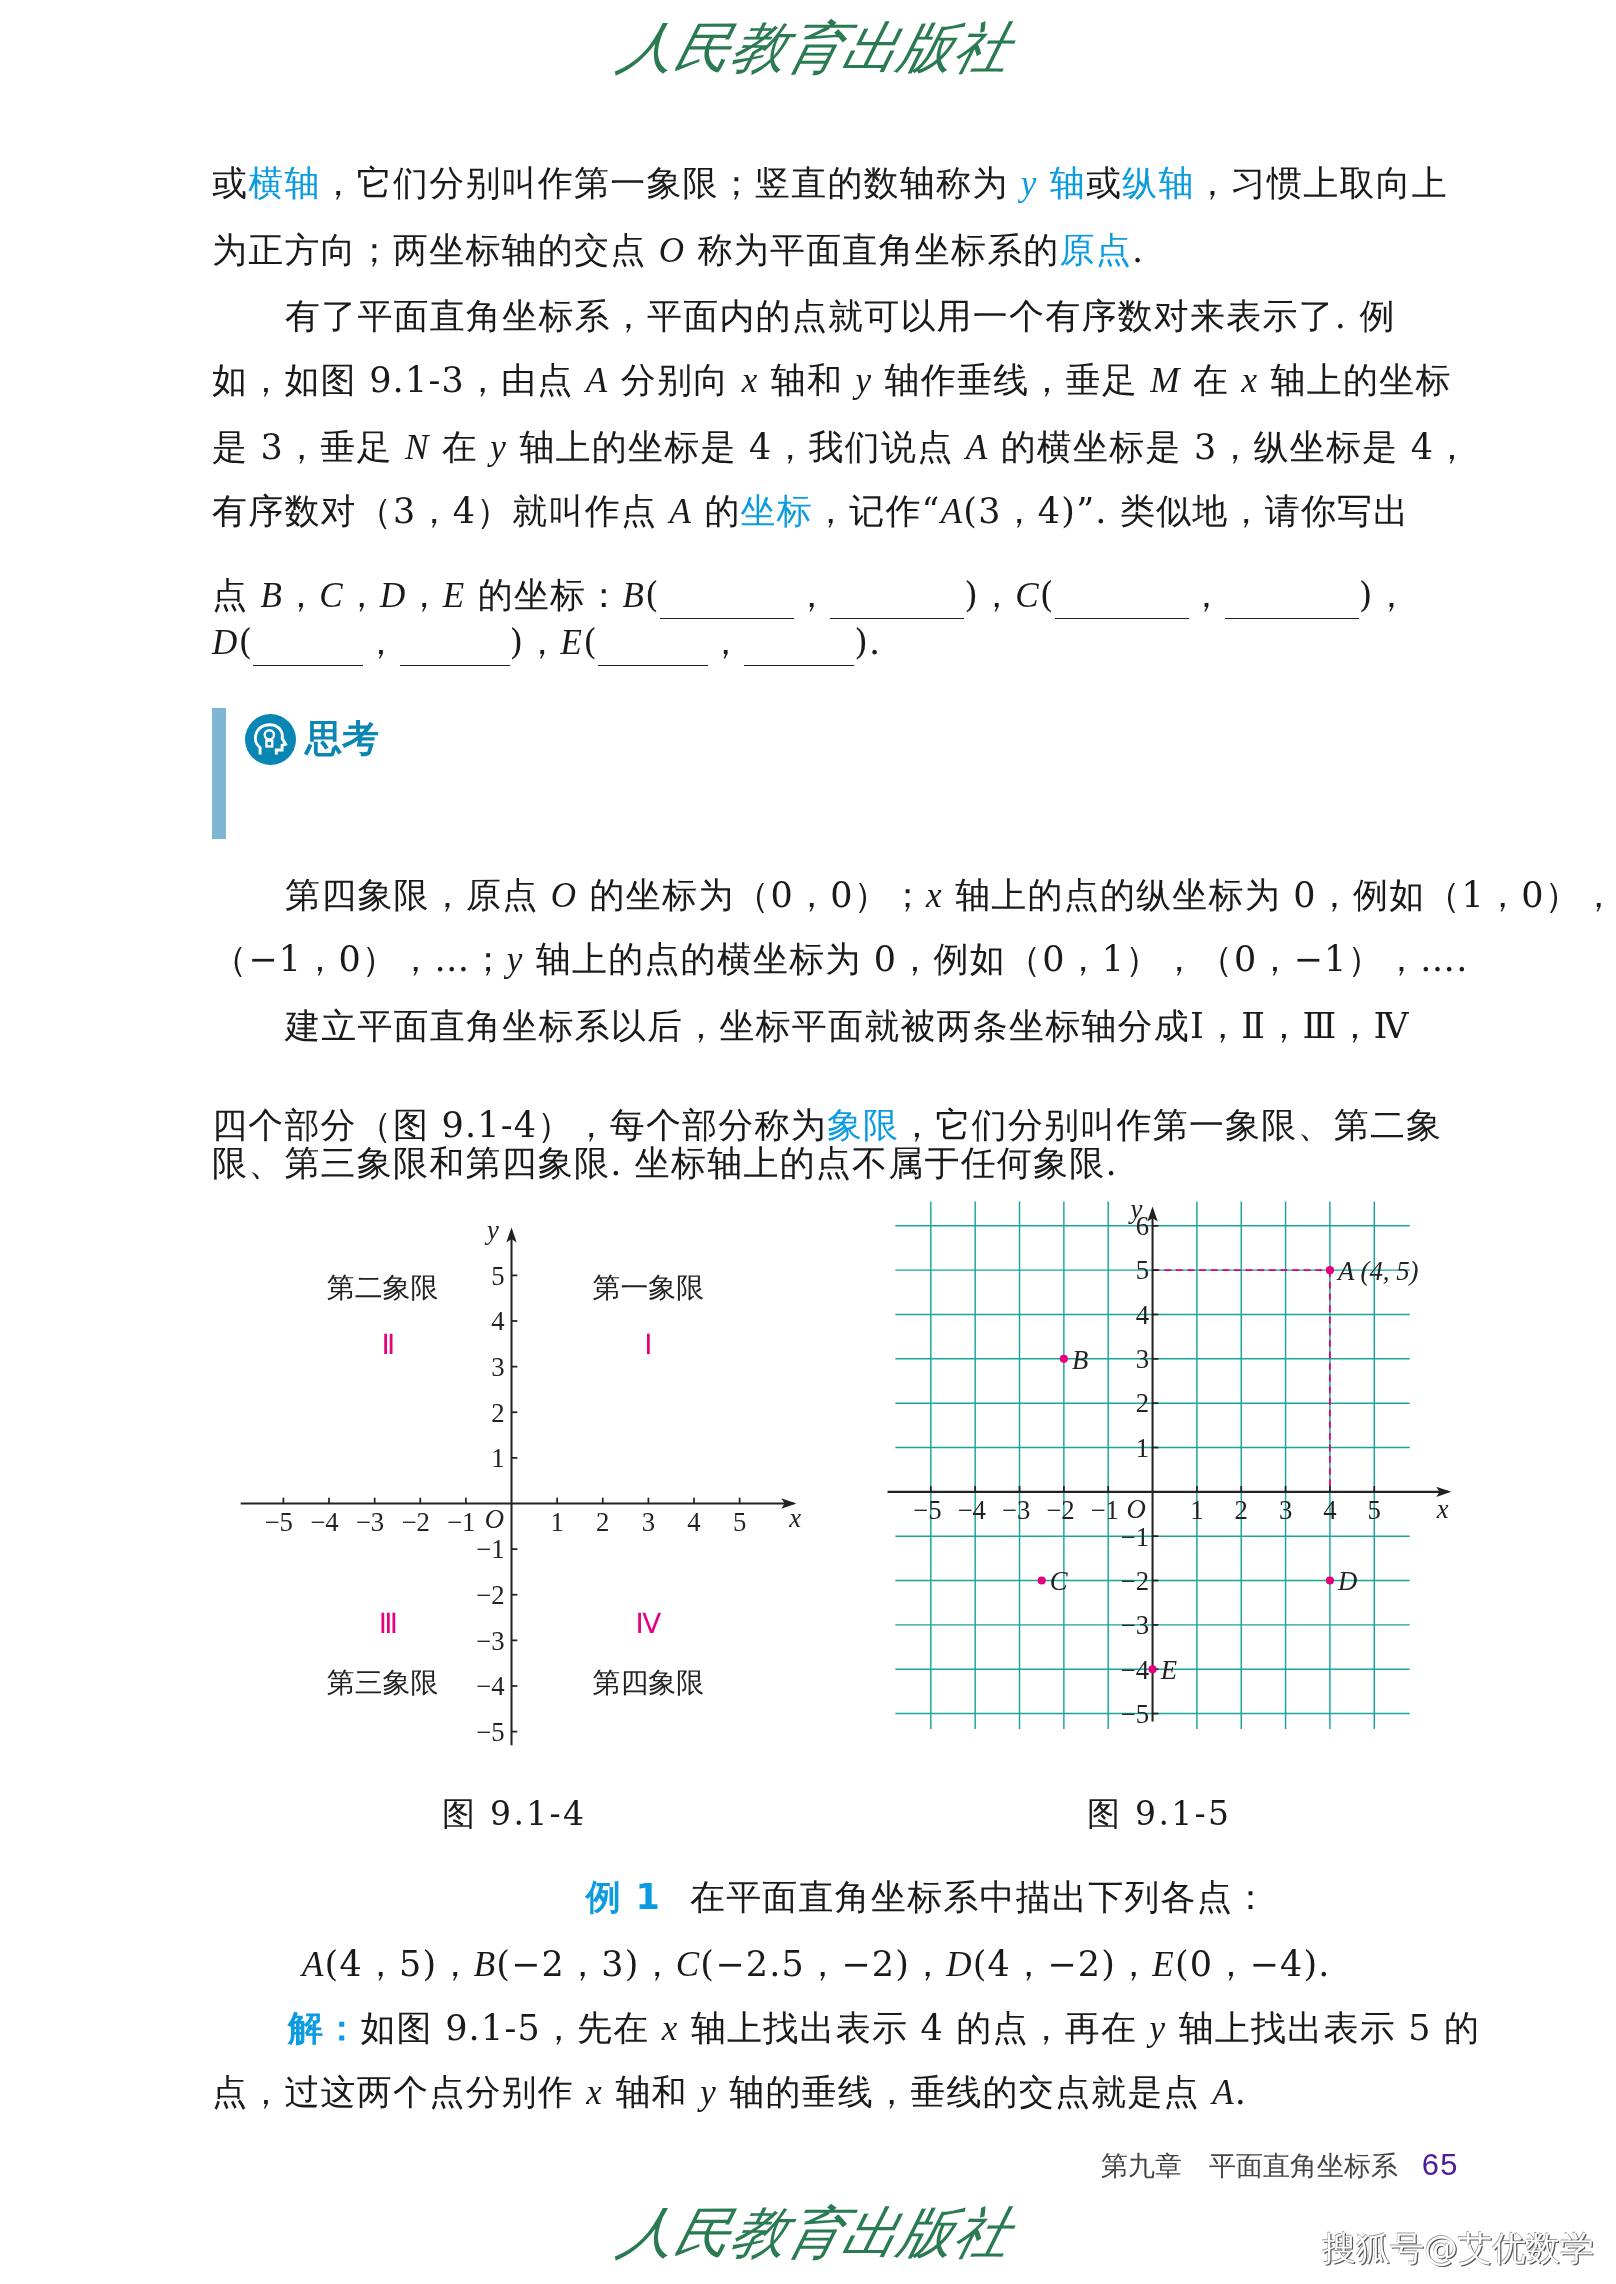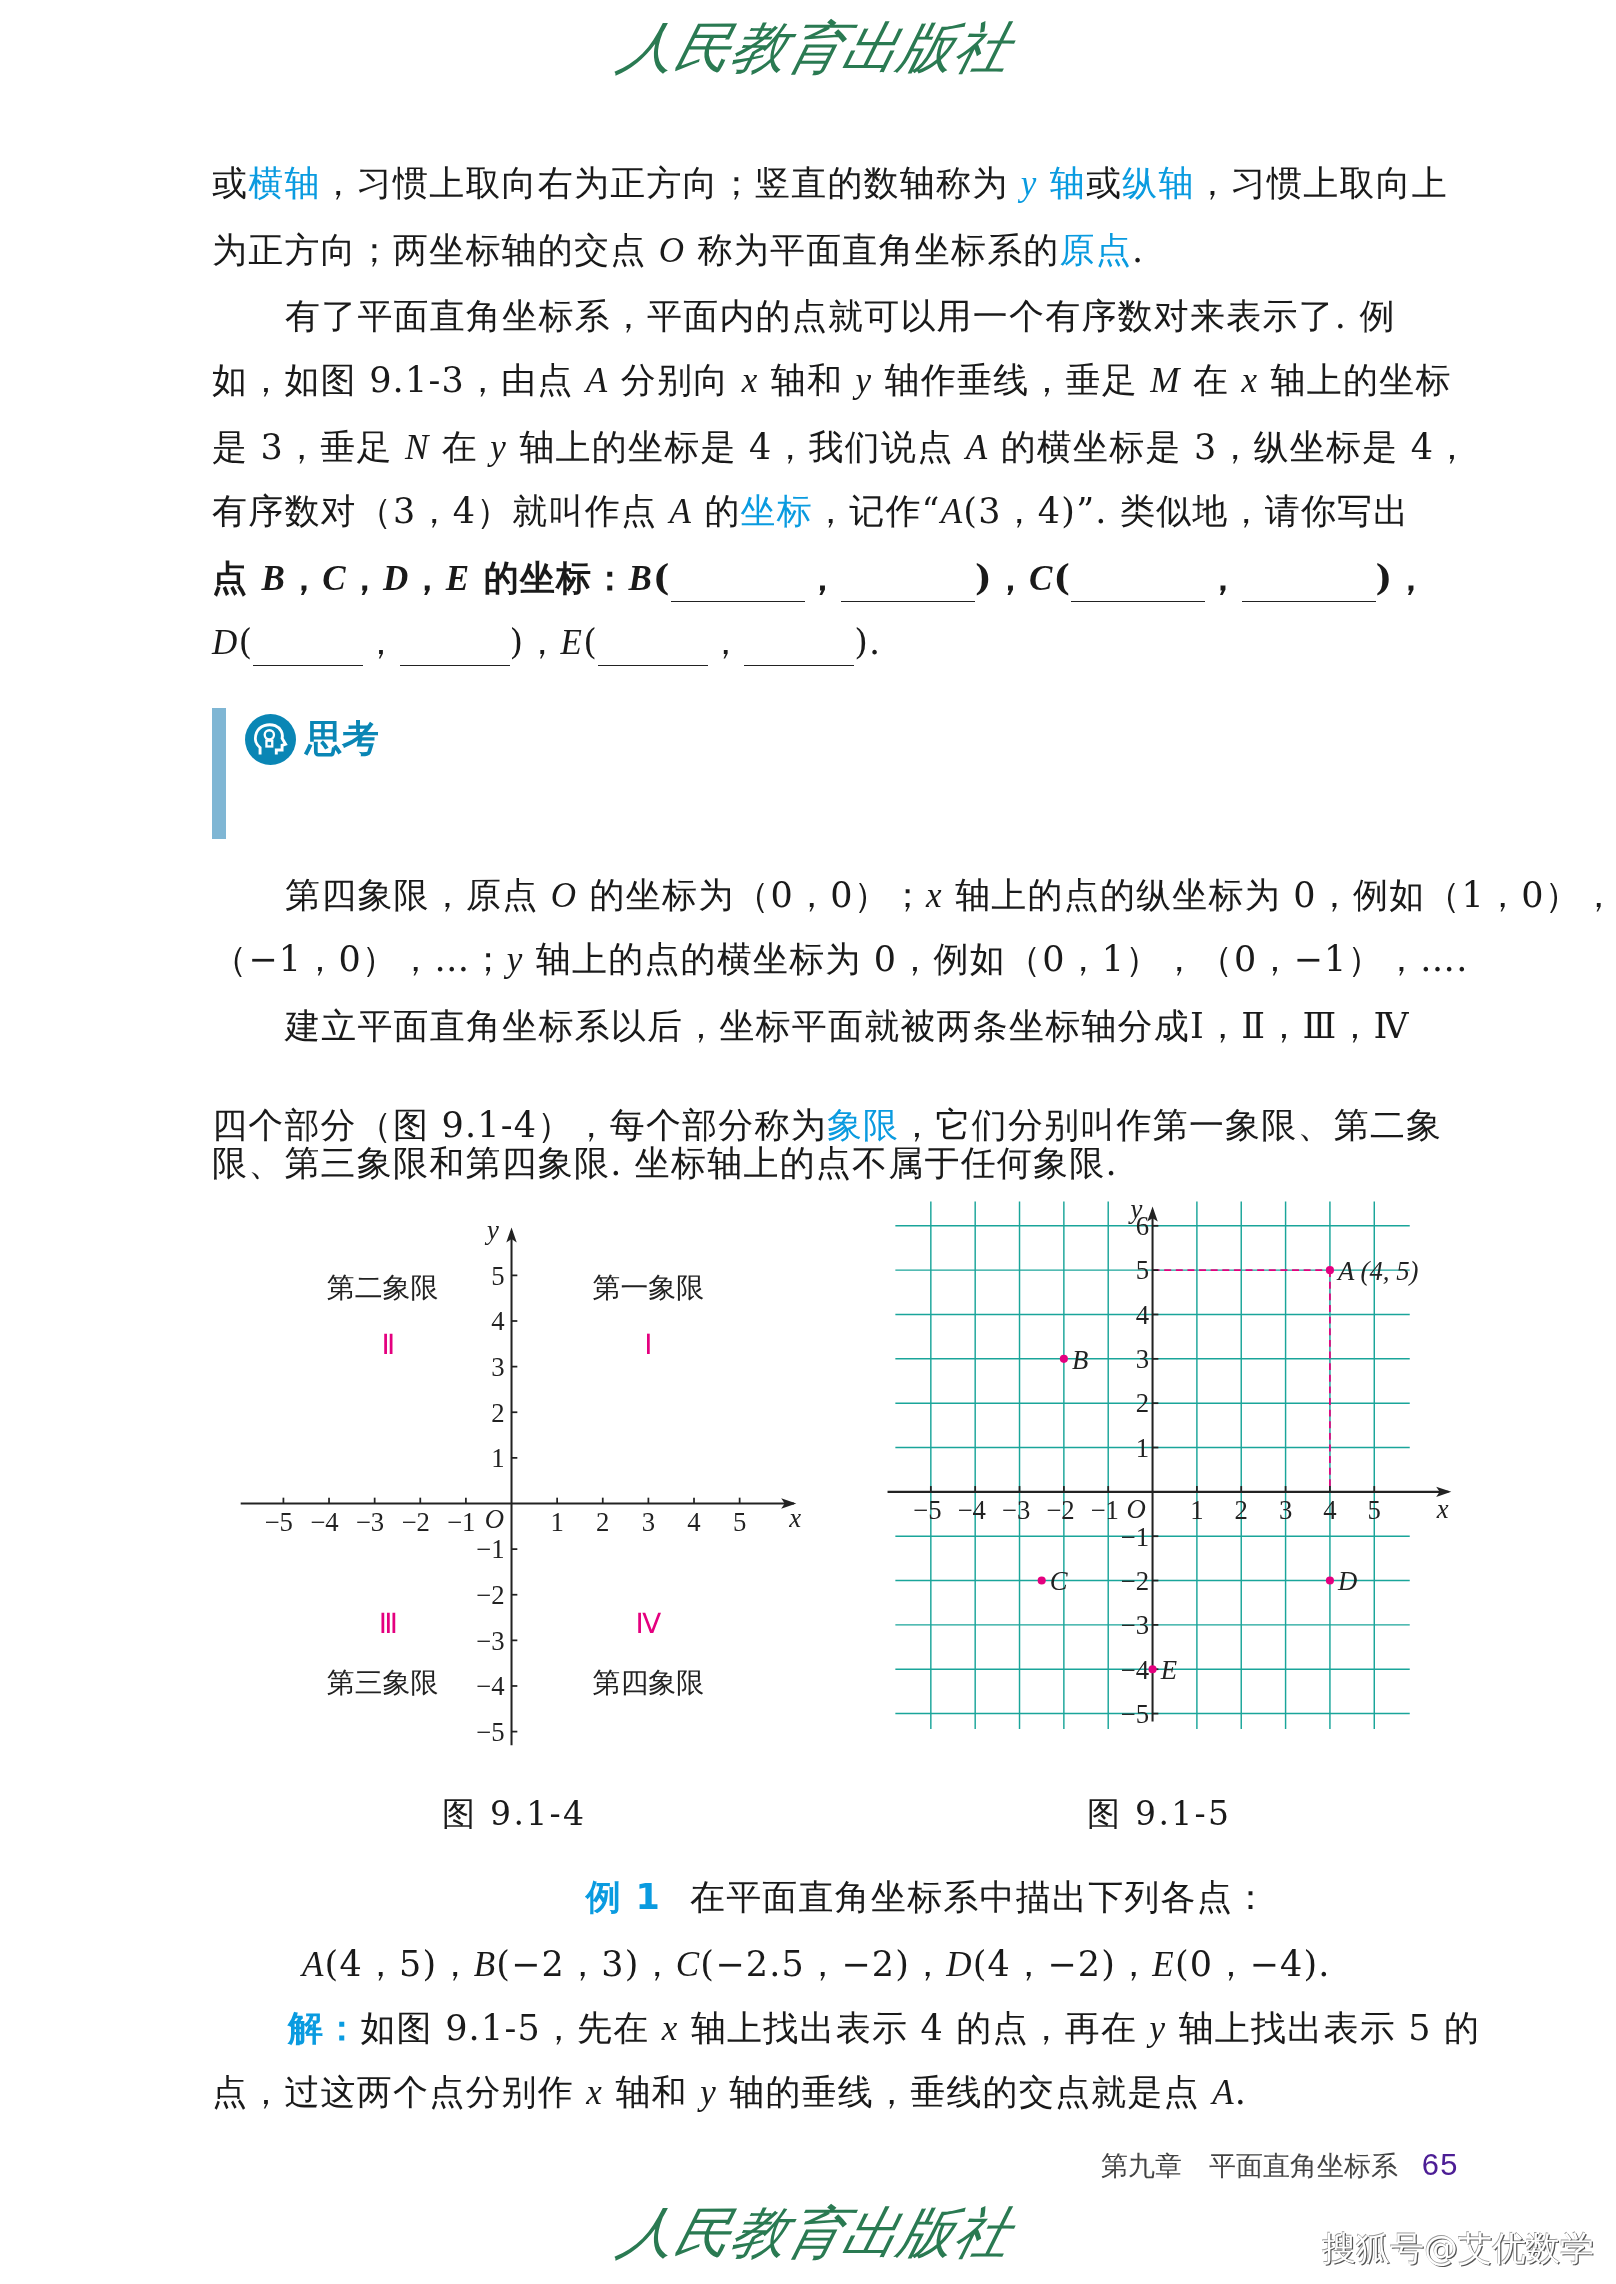--- a/index.html
+++ b/index.html
@@ -24,37 +24,37 @@
   .wm{position:absolute;left:1322px;top:2226px;font-family:"DejaVu Sans",sans-serif;font-size:34px;color:#fff;text-shadow:1.2px 1.2px 0 #555,-0.6px -0.6px 0 #999;white-space:nowrap;}
 </style>
 </head>
 <body>
 
 <svg class="logo" viewBox="0 0 800 120">
   <text x="400" y="95" text-anchor="middle" font-family="DejaVu Serif, serif" font-style="italic" font-size="96" fill="#2a7a52" transform="skewX(-14) translate(20,0)">人民教育出版社</text>
 </svg>
 
 <div class="line" style="top:160px;">
-  <span>或</span><span class="kw">横轴</span><span>，习惯上取向右为正方向；竖直的数轴称为 </span><span class="kw it">y</span><span> </span><span class="kw">轴</span><span>或</span><span class="kw">纵轴</span><span>，习惯上取向上</span>
+  <span>或</span><span class="kw">横轴</span><span>，它们分别叫作第一象限；竖直的数轴称为 </span><span class="kw it">y</span><span> </span><span class="kw">轴</span><span>或</span><span class="kw">纵轴</span><span>，习惯上取向上</span>
 </div>
 <div class="line" style="top:227px;">
   <span>为正方向；两坐标轴的交点 </span><span class="it">O</span><span> 称为平面直角坐标系的</span><span class="kw">原点</span><span>.</span>
 </div>
 
 <div class="line indent" style="top:293px;">有了平面直角坐标系，平面内的点就可以用一个有序数对来表示了. 例</div>
 <div class="line" style="top:357px;">
   <span>如，如图 9.1-3，由点 </span><span class="it">A</span><span> 分别向 </span><span class="it">x</span><span> 轴和 </span><span class="it">y</span><span> 轴作垂线，垂足 </span><span class="it">M</span><span> 在 </span><span class="it">x</span><span> 轴上的坐标</span>
 </div>
 <div class="line" style="top:424px;">
   <span>是 3，垂足 </span><span class="it">N</span><span> 在 </span><span class="it">y</span><span> 轴上的坐标是 4，我们说点 </span><span class="it">A</span><span> 的横坐标是 3，纵坐标是 4，</span>
 </div>
 <div class="line" style="top:488px;">
   <span>有序数对（3，4）就叫作点 </span><span class="it">A</span><span> 的</span><span class="kw">坐标</span><span>，记作“</span><span class="it">A</span><span>(3，4)”. 类似地，请你写出</span>
 </div>
-<div class="line" style="top:555px;font-weight:bold;">
+<div class="line" style="top:572px;">
   <span>点 </span><span class="it">B</span><span>，</span><span class="it">C</span><span>，</span><span class="it">D</span><span>，</span><span class="it">E</span><span> 的坐标：</span><span class="it">B</span><span>(</span><span class="blank" style="width:134px"></span><span>，</span><span class="blank" style="width:134px"></span><span>)，</span><span class="it">C</span><span>(</span><span class="blank" style="width:134px"></span><span>，</span><span class="blank" style="width:134px"></span><span>)，</span>
 </div>
 <div class="line" style="top:619px;">
   <span class="it">D</span><span>(</span><span class="blank" style="width:110px"></span><span>，</span><span class="blank" style="width:110px"></span><span>)，</span><span class="it">E</span><span>(</span><span class="blank" style="width:110px"></span><span>，</span><span class="blank" style="width:110px"></span><span>).</span>
 </div>
 
 <div class="think-box">
   <div class="think-bar-l"></div>
   <div class="think-bar-r"></div>
   <svg class="think-icon" viewBox="0 0 88 88">

